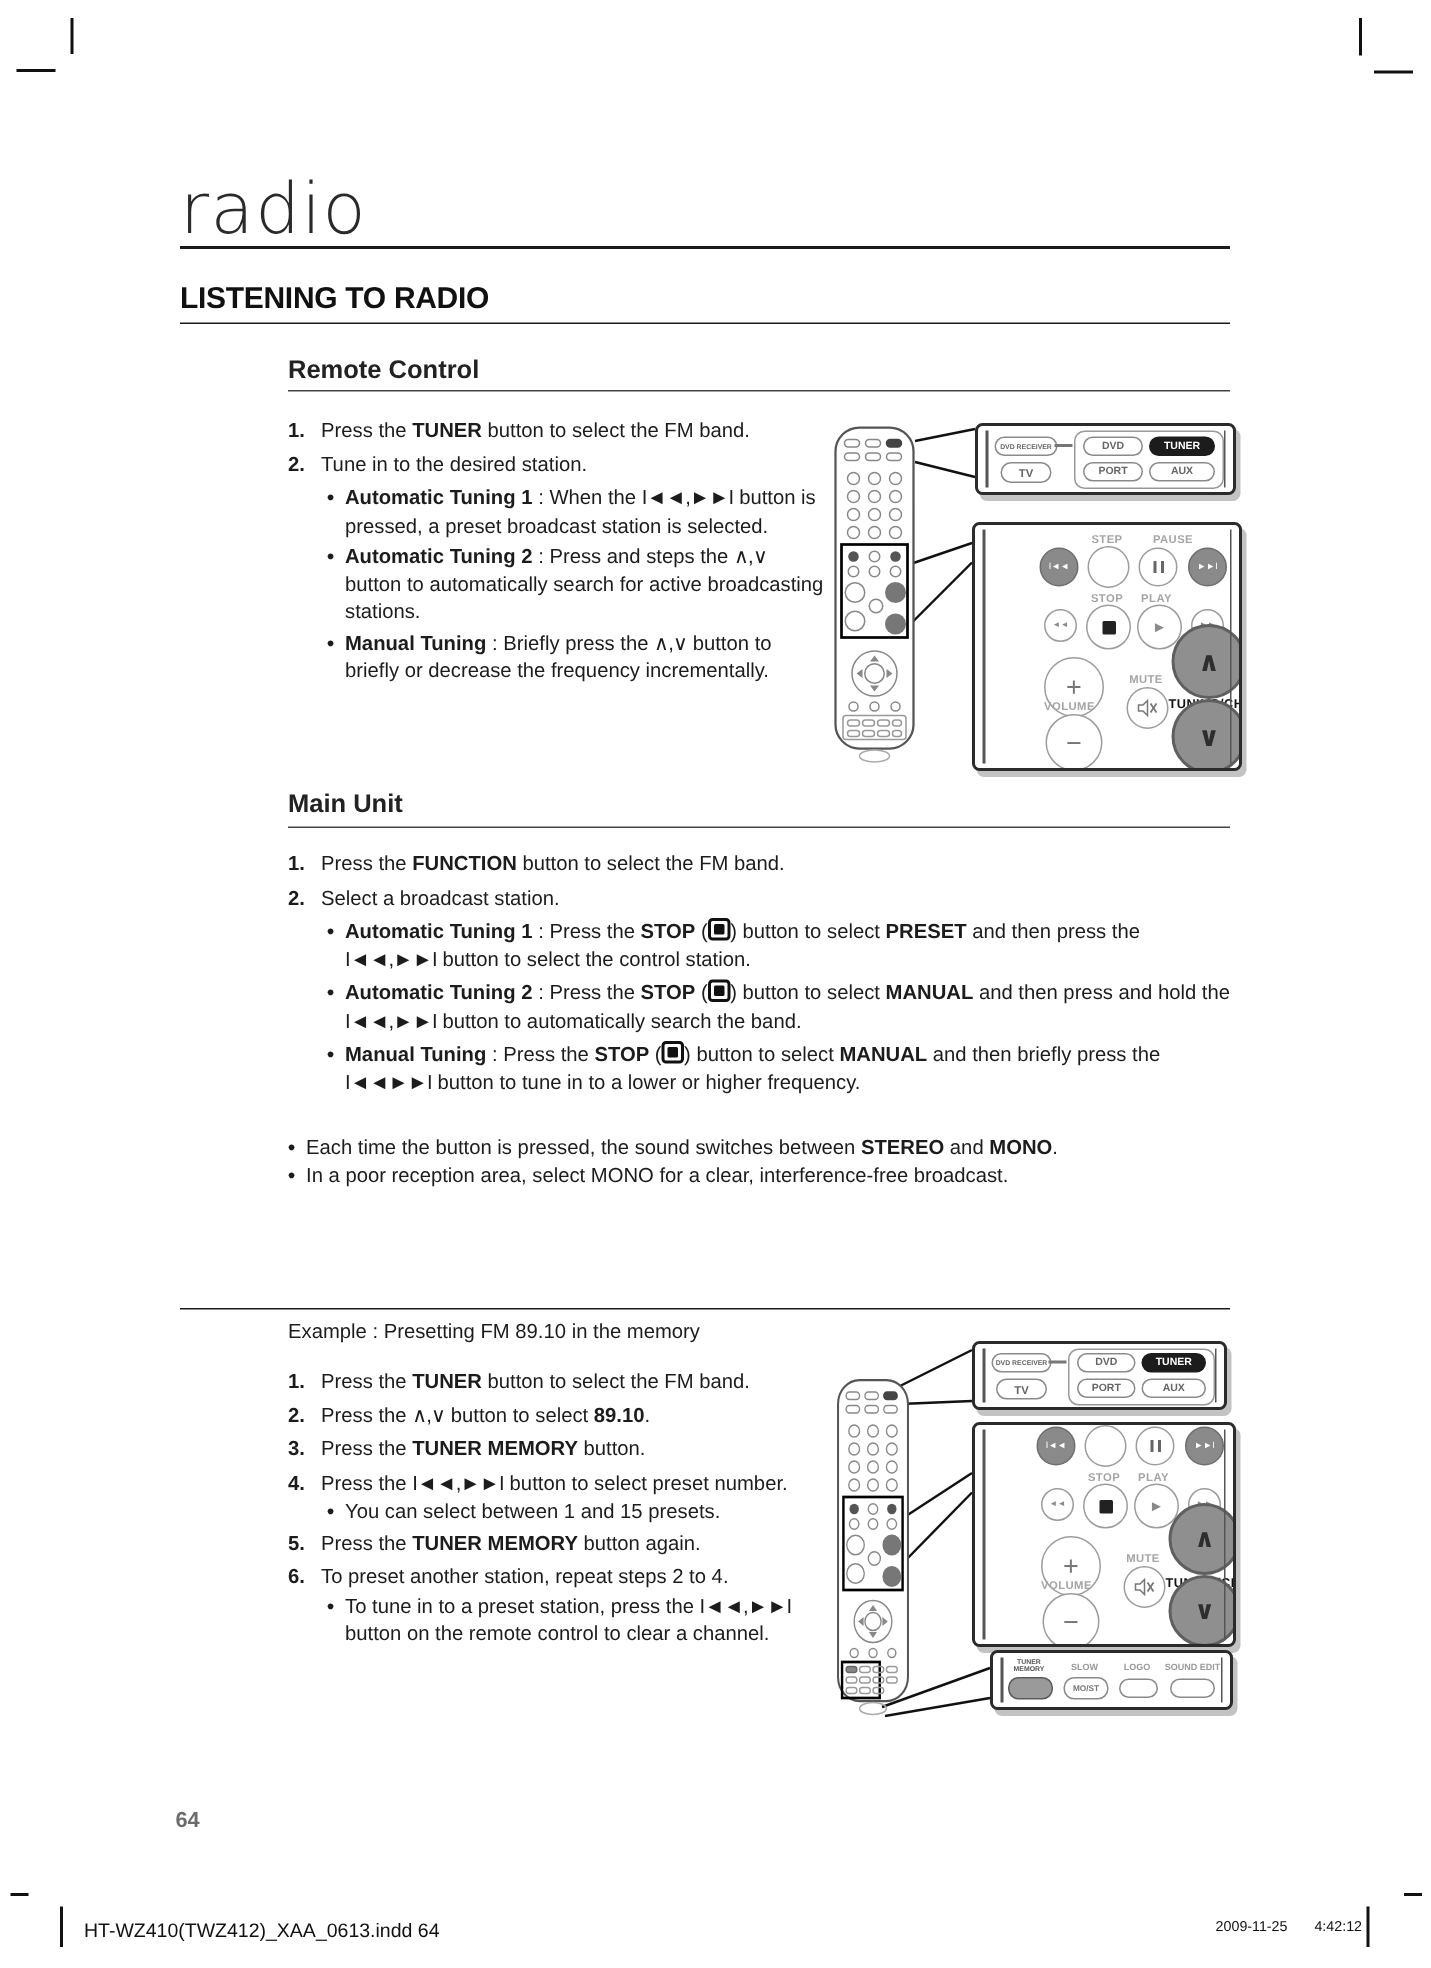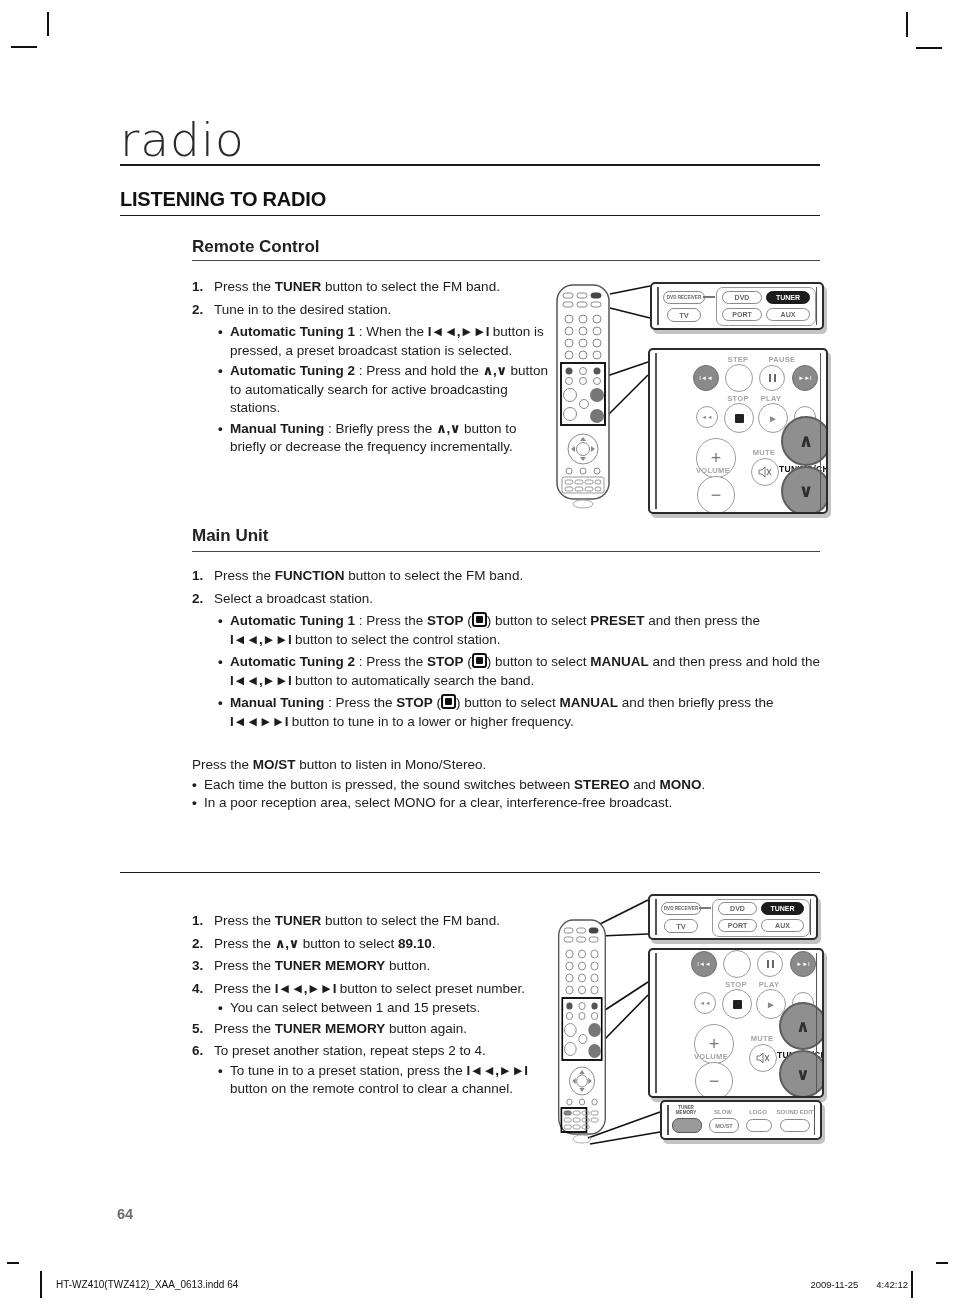--- a/index.html
+++ b/index.html
@@ -20,21 +20,21 @@
   
   .textblock{position:absolute;font-size:13.5px;line-height:18.5px;color:#1c1c1c;}
   .li{display:flex;margin-bottom:4px;}
   .li .num{width:22px;font-weight:700;flex:0 0 22px;}
   .li .body{flex:1;}
   .bullets{margin-left:26px;}
   .bullet{display:flex;margin-bottom:2px;}
   .bullet .bmark{width:12px;flex:0 0 12px;font-weight:700;}
   .bullet .body{flex:1;}
   .bold,.b{font-weight:700;}
-  .sym{font-weight:700;letter-spacing:-0.5px;}
+  .sym{font-weight:400;letter-spacing:-0.5px;}
   .stop-icon{display:inline-block;width:11px;height:11px;border:2px solid #111;border-radius:3px;
              vertical-align:-2px;position:relative;}
   .stop-icon span{position:absolute;left:2px;top:2px;right:2px;bottom:2px;background:#111;border-radius:1px;}
 
   
   .figure{position:absolute;}
   .panel{position:absolute;background:#fff;border:2px solid #2b2b2b;border-radius:5px;
          box-shadow:3px 4px 0 #c3c3c3;}
   .panel:before,.panel:after{content:"";position:absolute;top:3px;bottom:3px;width:1.5px;background:#555;}
   .panel:before{left:5px;} .panel:after{right:5px;}
@@ -64,21 +64,21 @@
   .mem-label{position:absolute;font-size:6px;color:#9a9a9a;font-weight:700;text-align:center;line-height:6px;}
   .mem-label.two{font-size:4.6px;line-height:4.8px;color:#555;}
   .mem-pill{position:absolute;border:1.5px solid #8a8a8a;border-radius:7px;background:#fff;
             display:flex;align-items:center;justify-content:center;font-size:5.5px;font-weight:700;color:#777;}
   .mem-pill.dark{background:#9a9a9a;border-color:#5a5a5a;}
 
   .connector{position:absolute;left:0;top:0;pointer-events:none;}
 
   
   .pageno{position:absolute;left:117px;top:1206px;font-size:14.5px;font-weight:700;color:#6b6b6b;}
-  .footer-left{position:absolute;left:56px;top:1279px;font-size:10px;color:#111;}
+  .footer-left{position:absolute;left:56px;top:1279px;font-size:13px;color:#111;}
   .footer-right{position:absolute;left:690px;top:1279px;width:218px;display:flex;justify-content:flex-end;gap:18px;font-size:9.5px;color:#111;}
 </style>
 </head>
 <body>
 
 <div class="page">
 
   <div class="mark" style="left:47px;top:12px;width:1.5px;height:24px;"></div>
   <div class="mark" style="left:11px;top:46px;width:26px;height:1.5px;"></div>
   <div class="mark" style="left:906px;top:12px;width:1.5px;height:25px;"></div>
@@ -106,21 +106,21 @@
       <span class="num">2.</span>
       <span class="body"><span>Tune in to the desired station.</span></span>
     </div>
     <div class="bullets">
       <div class="bullet">
         <span class="bmark">•</span>
         <span class="body"><span class="b">Automatic Tuning 1</span><span> : When the </span><span class="sym">I◄◄,►►I</span><span> button is pressed, a preset broadcast station is selected.</span></span>
       </div>
       <div class="bullet">
         <span class="bmark">•</span>
-        <span class="body"><span class="b">Automatic Tuning 2</span><span> : Press and hold the </span><span class="sym">∧,∨</span><span> button to automatically search for active broadcasting stations.</span></span>
+        <span class="body"><span class="b">Automatic Tuning 2</span><span> : Press and steps the </span><span class="sym">∧,∨</span><span> button to automatically search for active broadcasting stations.</span></span>
       </div>
       <div class="bullet">
         <span class="bmark">•</span>
         <span class="body"><span class="b">Manual Tuning</span><span> : Briefly press the </span><span class="sym">∧,∨</span><span> button to briefly or decrease the frequency incrementally.</span></span>
       </div>
     </div>
   </div>
 
   <div class="figure" style="left:550px;top:278px;width:286px;height:240px;">
     <svg class="connector" width="286" height="240">
@@ -286,32 +286,32 @@
         <span class="body"><span class="b">Automatic Tuning 2</span><span> : Press the </span><span class="b">STOP</span><span> (</span><span class="stop-icon"><span></span></span><span>) button to select </span><span class="b">MANUAL</span><span> and then press and hold the </span><span class="sym">I◄◄,►►I</span><span> button to automatically search the band.</span></span>
       </div>
       <div class="bullet">
         <span class="bmark">•</span>
         <span class="body"><span class="b">Manual Tuning</span><span> : Press the </span><span class="b">STOP</span><span> (</span><span class="stop-icon"><span></span></span><span>) button to select </span><span class="b">MANUAL</span><span> and then briefly press the </span><span class="sym">I◄◄►►I</span><span> button to tune in to a lower or higher frequency.</span></span>
       </div>
     </div>
   </div>
 
   <div class="textblock" style="left:192px;top:756px;width:632px;">
-    <div style="margin-bottom:1px;"><span>Press the </span><span class="b">MO/ST</span><span> button to listen in Mono/Stereo.</span></div>
     <div class="bullet" style="margin-bottom:0;">
       <span class="bmark">•</span>
       <span class="body"><span>Each time the button is pressed, the sound switches between </span><span class="b">STEREO</span><span> and </span><span class="b">MONO</span><span>.</span></span>
     </div>
     <div class="bullet">
       <span class="bmark">•</span>
       <span class="body"><span>In a poor reception area, select MONO for a clear, interference-free broadcast.</span></span>
     </div>
   </div>
 
   <div class="rule" style="left:120px;top:872px;width:700px;height:1px;"></div>
+  <div class="textblock" style="left:192px;top:879px;width:500px;">Example : Presetting FM 89.10 in the memory</div>
 
   <div class="textblock" style="left:192px;top:912px;width:362px;">
     <div class="li">
       <span class="num">1.</span>
       <span class="body"><span>Press the </span><span class="b">TUNER</span><span> button to select the FM band.</span></span>
     </div>
     <div class="li">
       <span class="num">2.</span>
       <span class="body"><span>Press the </span><span class="sym">∧,∨</span><span> button to select </span><span class="b">89.10</span><span>.</span></span>
     </div>

